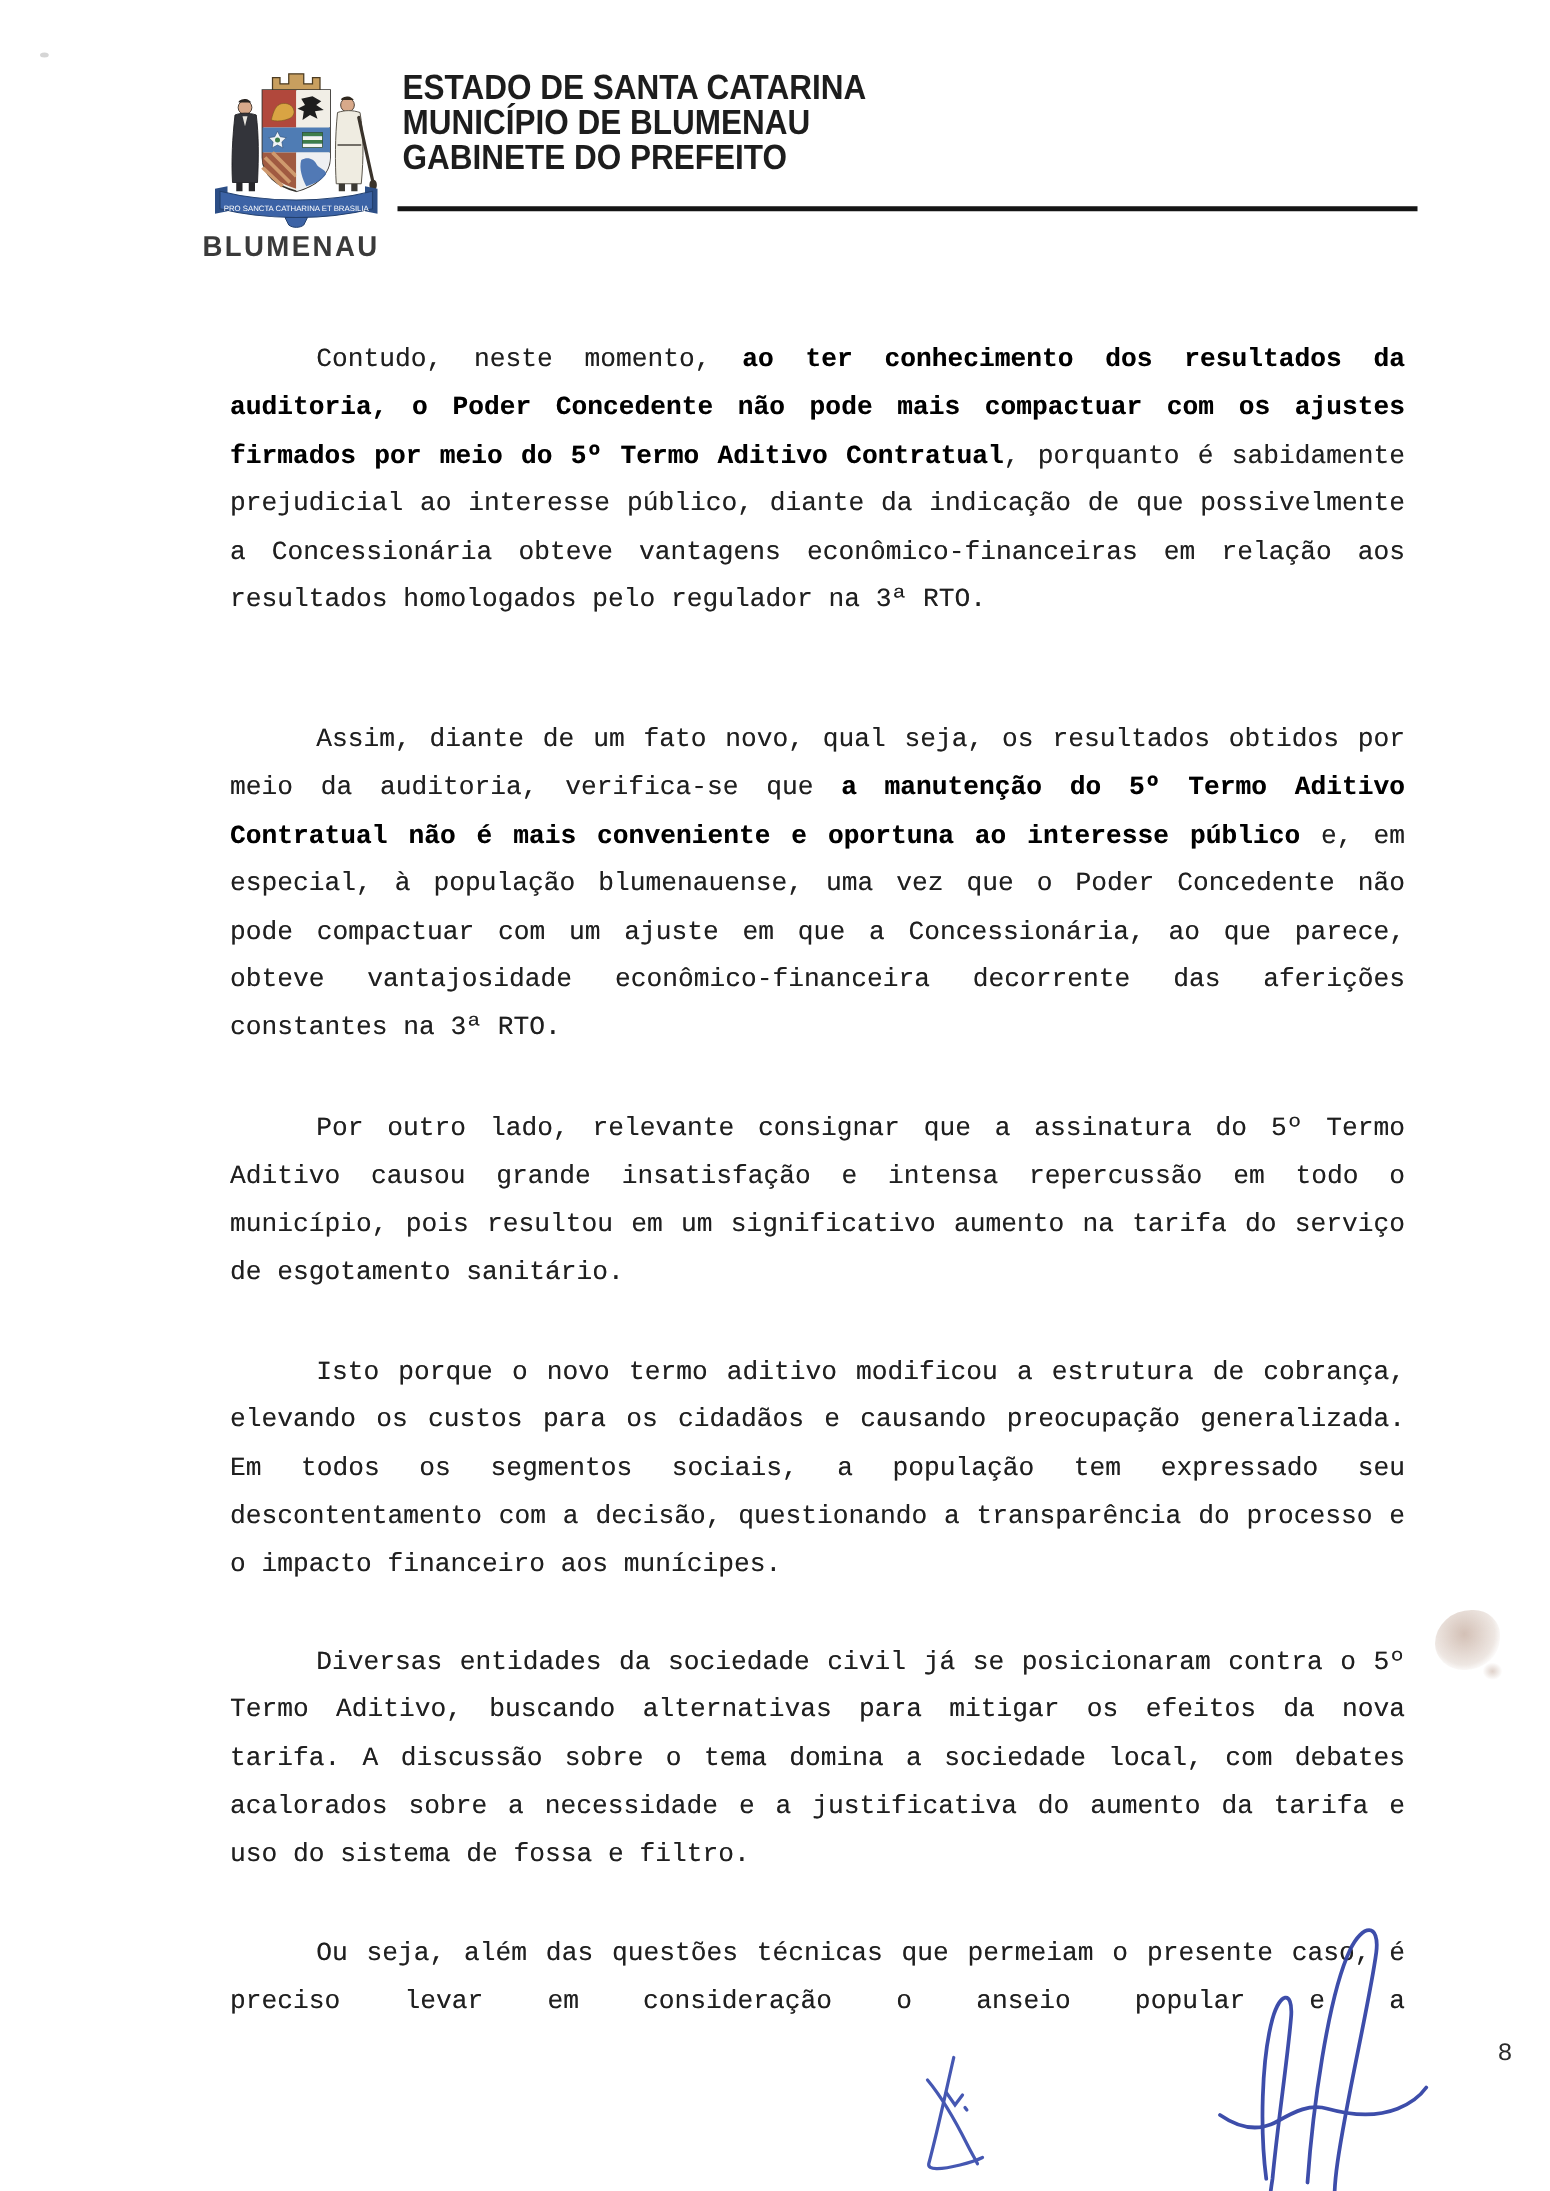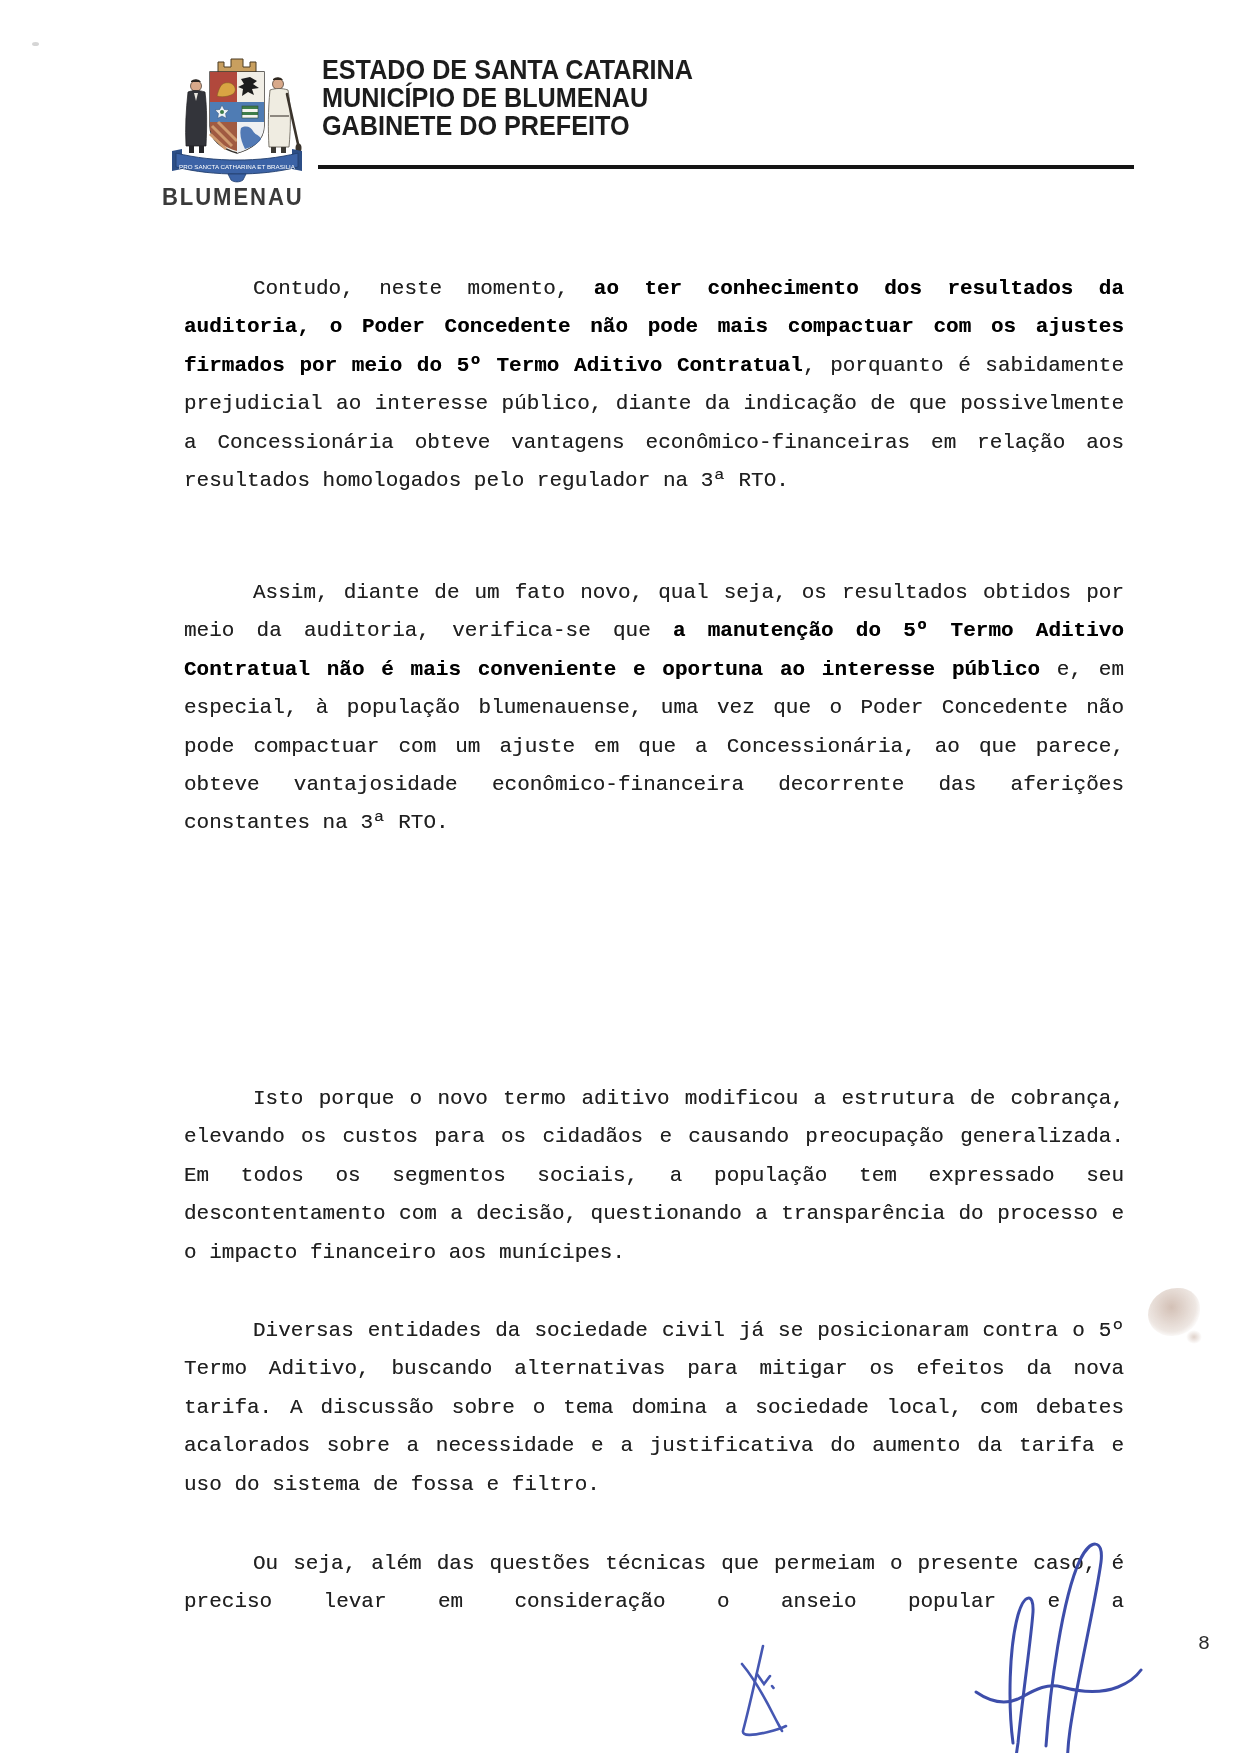--- a/index.html
+++ b/index.html
@@ -120,20 +120,21 @@
   <div class="orgblock">
     <div class="orgline">ESTADO DE SANTA CATARINA</div>
     <div class="orgline">MUNICÍPIO DE BLUMENAU</div>
     <div class="orgline">GABINETE DO PREFEITO</div>
   </div>
   <div class="hrule"></div>
 
   <div class="docbody">
       <p class="para p1"><span>Contudo, neste momento, </span><span class="b">ao ter conhecimento dos resultados da auditoria, o Poder Concedente não pode mais compactuar com os ajustes firmados por meio do 5º Termo Aditivo Contratual</span><span>, porquanto é sabidamente prejudicial ao interesse público, diante da indicação de que possivelmente a Concessionária obteve vantagens econômico-financeiras em relação aos resultados homologados pelo regulador na 3ª RTO.</span></p>
       <p class="para p2"><span>Assim, diante de um fato novo, qual seja, os resultados obtidos por meio da auditoria, verifica-se que </span><span class="b">a manutenção do 5º Termo Aditivo Contratual não é mais conveniente e oportuna ao interesse público</span><span> e, em especial, à população blumenauense, uma vez que o Poder Concedente não pode compactuar com um ajuste em que a Concessionária, ao que parece, obteve vantajosidade econômico-financeira decorrente das aferições constantes na 3ª RTO.</span></p>
+      <p class="para p3"><span>Por outro lado, relevante consignar que a assinatura do 5º Termo Aditivo causou grande insatisfação e intensa repercussão em todo o município, pois resultou em um significativo aumento na tarifa do serviço de esgotamento sanitário.</span></p>
       <p class="para p4"><span>Isto porque o novo termo aditivo modificou a estrutura de cobrança, elevando os custos para os cidadãos e causando preocupação generalizada. Em todos os segmentos sociais, a população tem expressado seu descontentamento com a decisão, questionando a transparência do processo e o impacto financeiro aos munícipes.</span></p>
       <p class="para p5"><span>Diversas entidades da sociedade civil já se posicionaram contra o 5º Termo Aditivo, buscando alternativas para mitigar os efeitos da nova tarifa. A discussão sobre o tema domina a sociedade local, com debates acalorados sobre a necessidade e a justificativa do aumento da tarifa e uso do sistema de fossa e filtro.</span></p>
       <p class="para p6 jlast"><span>Ou seja, além das questões técnicas que permeiam o presente caso, é preciso levar em consideração o anseio popular e a</span></p>
     </div>
 
   <div class="pagenum">8</div>
 
   <div class="stain"></div>
   <div class="stain-tail"></div>
 

